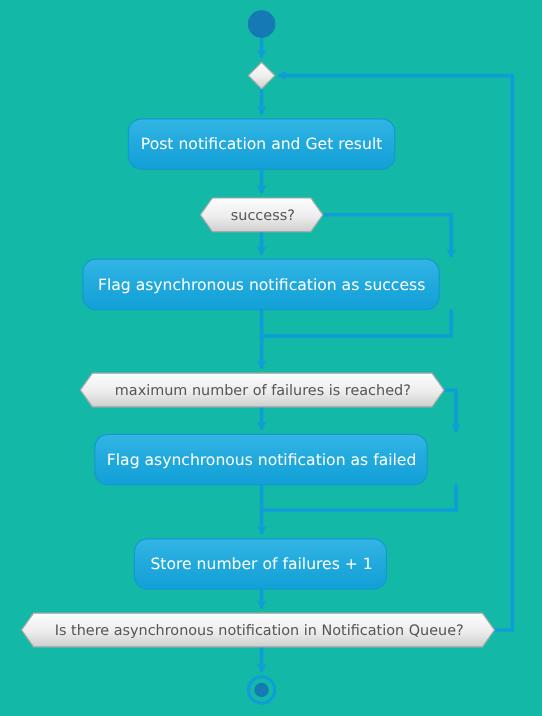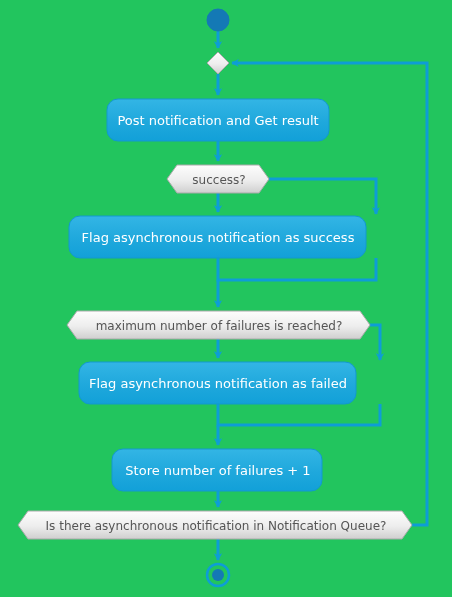--- a/index.html
+++ b/index.html
@@ -10,21 +10,21 @@
   body {
     width: 452px;
     height: 597px;
     font-family: "DejaVu Sans", sans-serif;
     overflow: hidden;
   }
   #diagram-root {
     position: relative;
     width: 452px;
     height: 597px;
-    background: #22c55e;
+    background: #14b8a6;
   }
   svg#flow {
     position: absolute;
     left: 0;
     top: 0;
     width: 452px;
     height: 597px;
     display: block;
   }
   .node-label {

